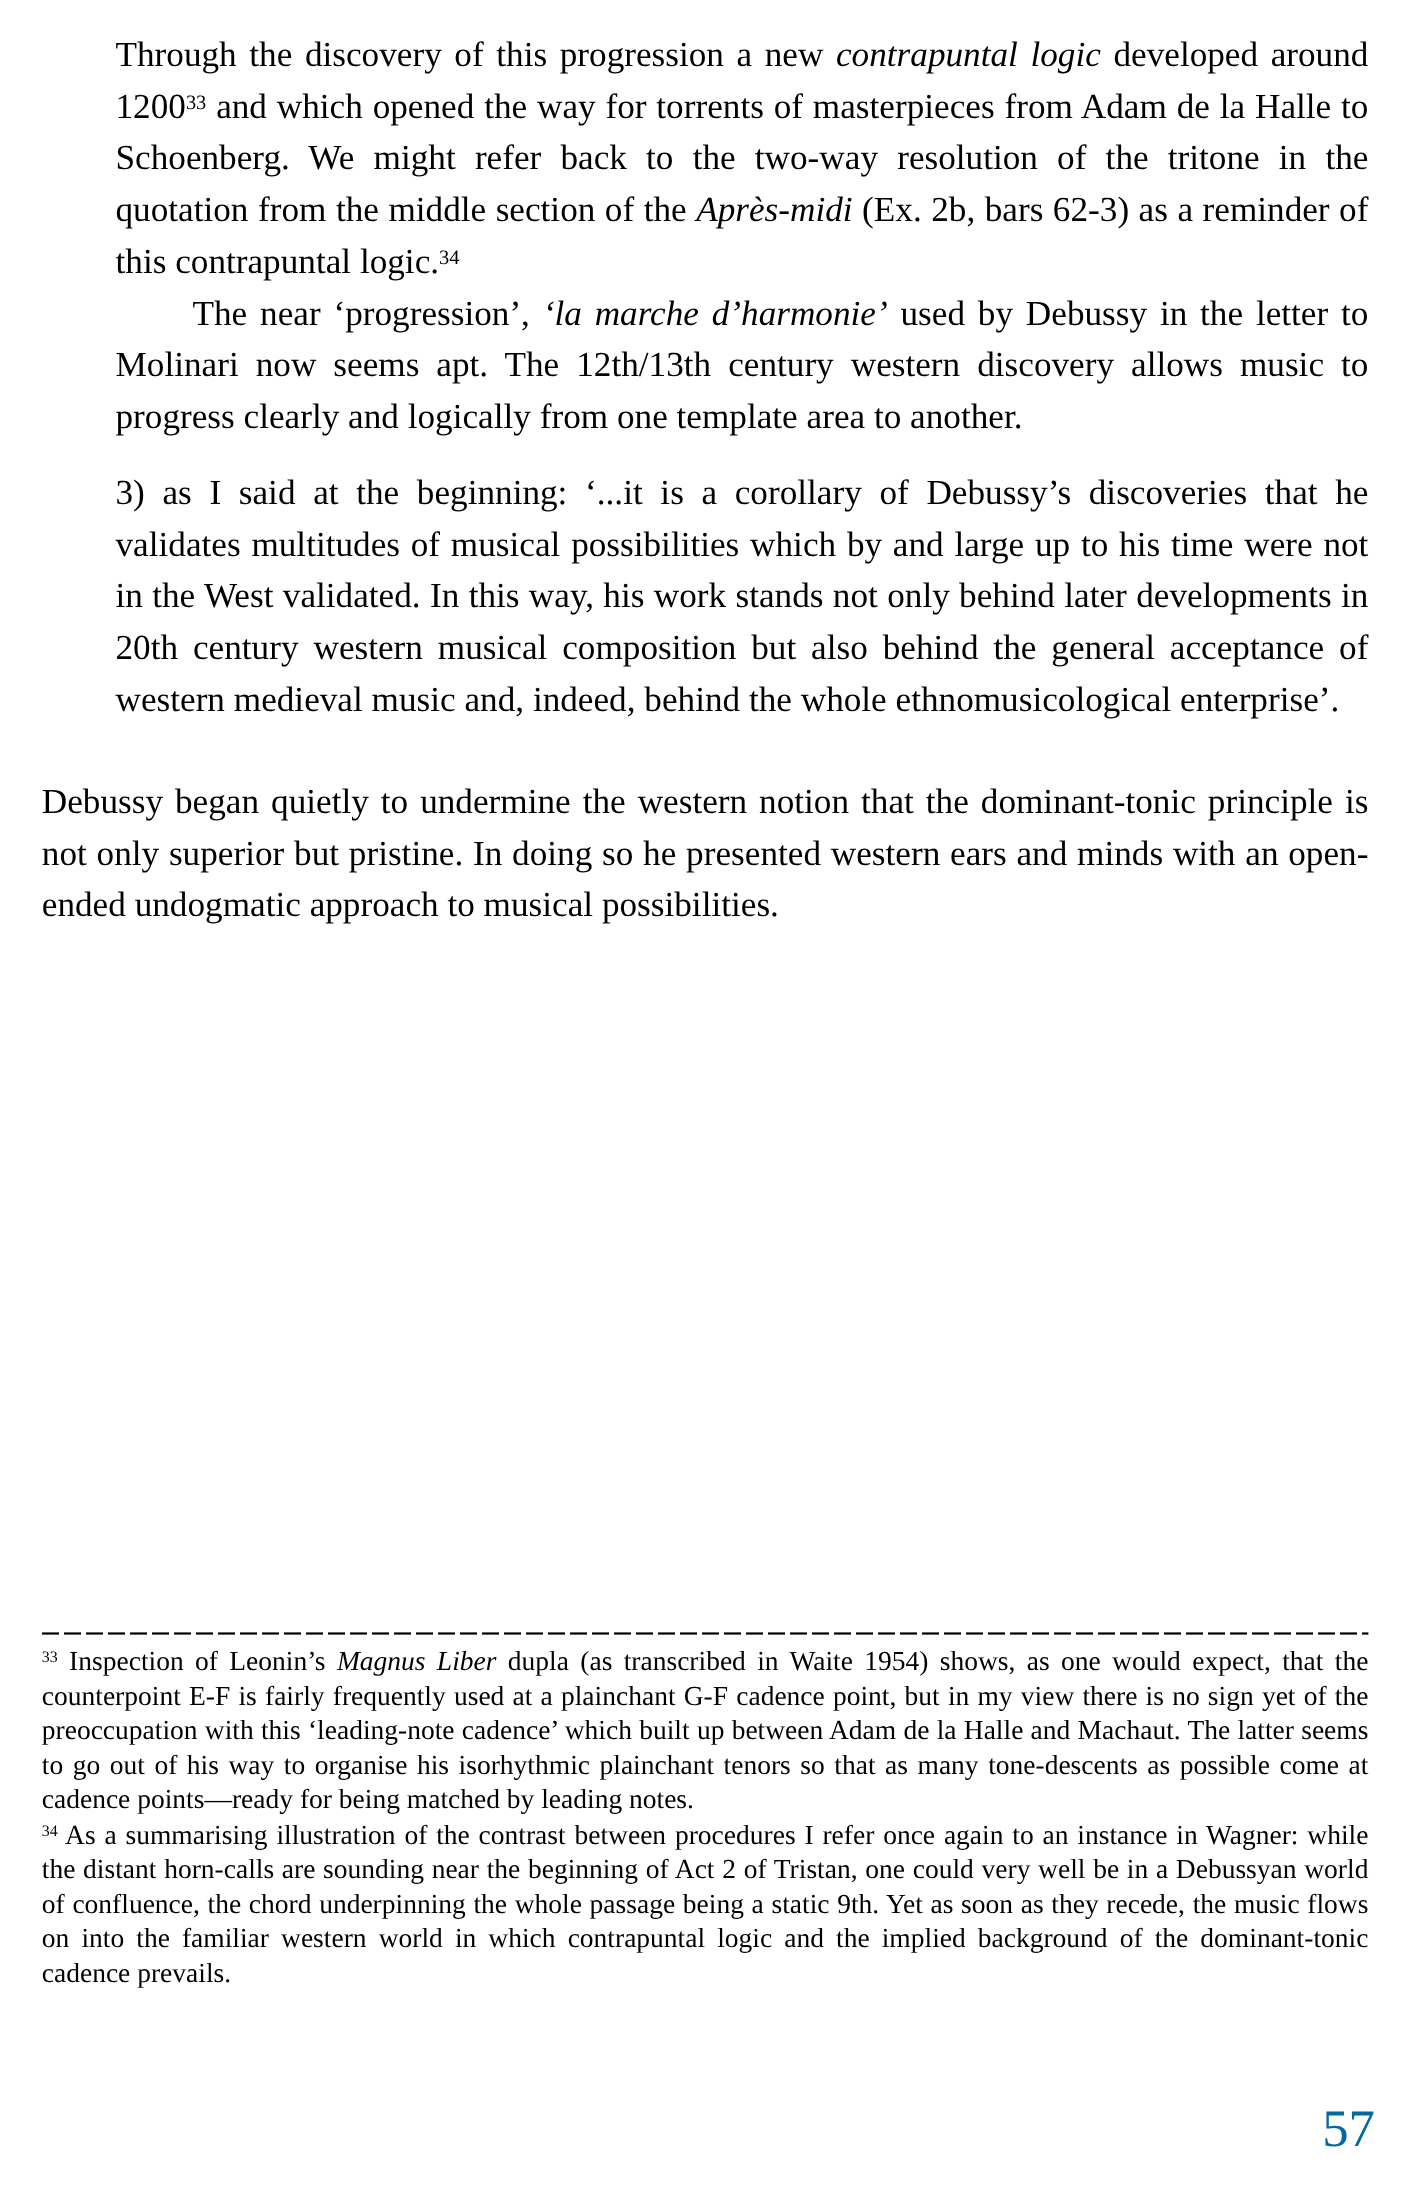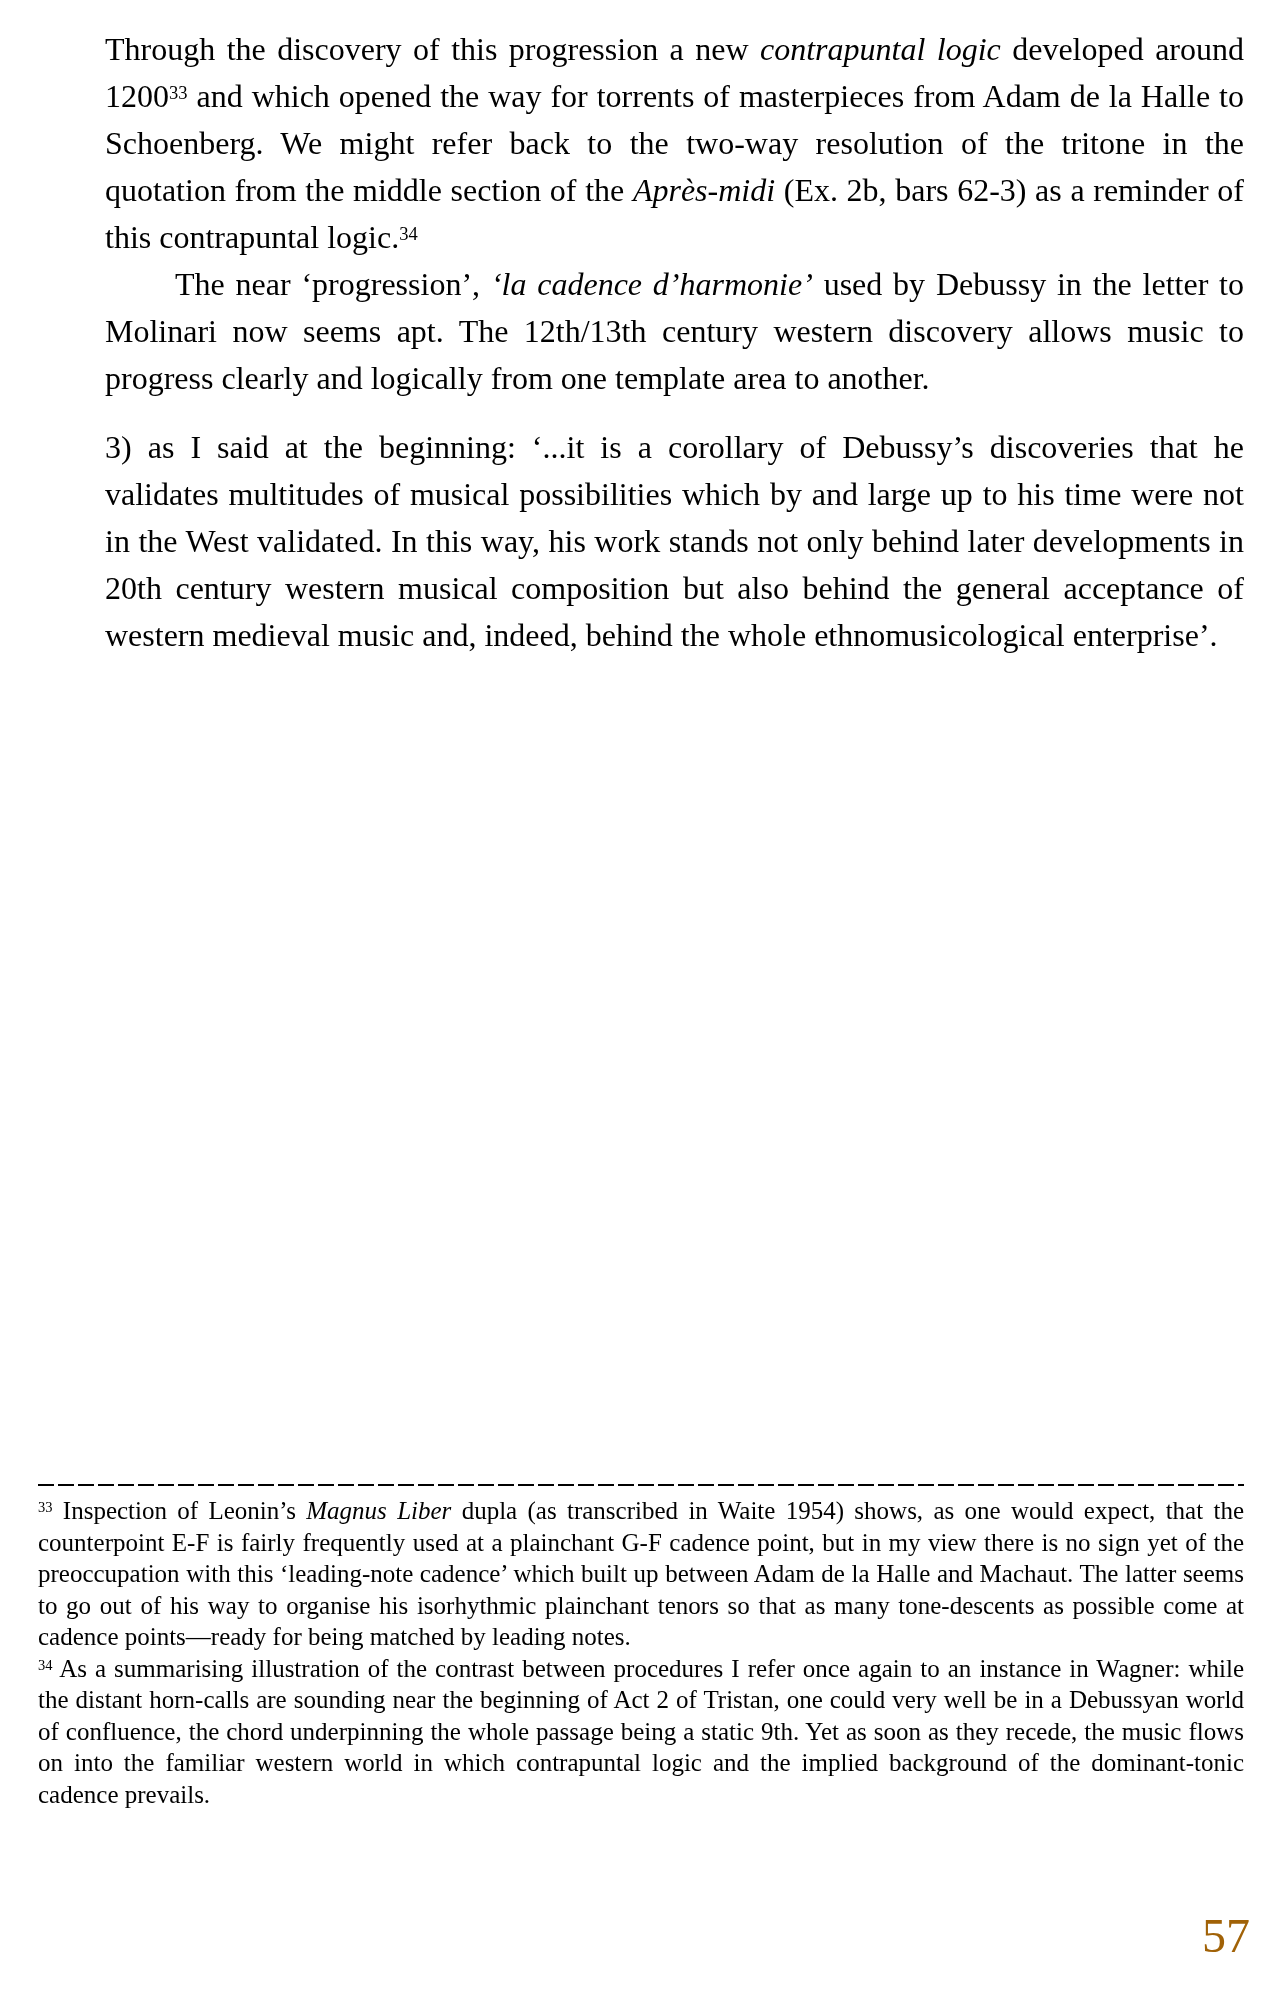--- a/index.html
+++ b/index.html
@@ -66,33 +66,34 @@
     font-size: 25px;
     line-height: 31.5px;
     text-align: justify;
     color: #000000;
   }
   .page-number {
     position: absolute;
     right: 30px;
     top: 1908px;
     font-size: 48px;
-    color: #a16207;
+    color: #0369a1;
   }
 </style>
 </head>
 <body>
 
 <div class="page">
   <div class="content">
     <div class="quote-block">
       <p class="para"><span>Through the discovery of this progression a new </span><i>contrapuntal logic</i><span> developed around 1200</span><sup>33</sup><span> and which opened the way for torrents of masterpieces from Adam de la Halle to Schoenberg. We might refer back to the two-way resolution of the tritone in the quotation from the middle section of the </span><i>Après-midi</i><span> (Ex. 2b, bars 62-3) as a reminder of this contrapuntal logic.</span><sup>34</sup></p>
-      <p class="para indent-first"><span>The near ‘progression’, </span><i>‘la cadence d’harmonie’</i><span> used by Debussy in the letter to Molinari now seems apt. The 12th/13th century western discovery allows music to progress clearly and logically from one template area to another.</span></p>
+      <p class="para indent-first"><span>The near ‘progression’, </span><i>‘la marche d’harmonie’</i><span> used by Debussy in the letter to Molinari now seems apt. The 12th/13th century western discovery allows music to progress clearly and logically from one template area to another.</span></p>
       <p class="para gap-small"><span>3) as I said at the beginning: ‘...it is a corollary of Debussy’s discoveries that he validates multitudes of musical possibilities which by and large up to his time were not in the West validated. In this way, his work stands not only behind later developments in 20th century western musical composition but also behind the general acceptance of western medieval music and, indeed, behind the whole ethnomusicological enterprise’.</span></p>
     </div>
+    <p class="para gap-large"><span>Debussy began quietly to undermine the western notion that the dominant-tonic principle is not only superior but pristine. In doing so he presented western ears and minds with an open-ended undogmatic approach to musical possibilities.</span></p>
   </div>
 
   <div class="footnotes">
     <div class="footnote-rule"></div>
     <p class="footnote"><sup>33</sup><span> Inspection of Leonin’s </span><i>Magnus Liber</i><span> dupla (as transcribed in Waite 1954) shows, as one would expect, that the counterpoint E-F is fairly frequently used at a plainchant G-F cadence point, but in my view there is no sign yet of the preoccupation with this ‘leading-note cadence’ which built up between Adam de la Halle and Machaut. The latter seems to go out of his way to organise his isorhythmic plainchant tenors so that as many tone-descents as possible come at cadence points—ready for being matched by leading notes.</span></p>
     <p class="footnote"><sup>34</sup><span> As a summarising illustration of the contrast between procedures I refer once again to an instance in Wagner: while the distant horn-calls are sounding near the beginning of Act 2 of Tristan, one could very well be in a Debussyan world of confluence, the chord underpinning the whole passage being a static 9th. Yet as soon as they recede, the music flows on into the familiar western world in which contrapuntal logic and the implied background of the dominant-tonic cadence prevails.</span></p>
   </div>
 
   <div class="page-number">57</div>
 </div>

